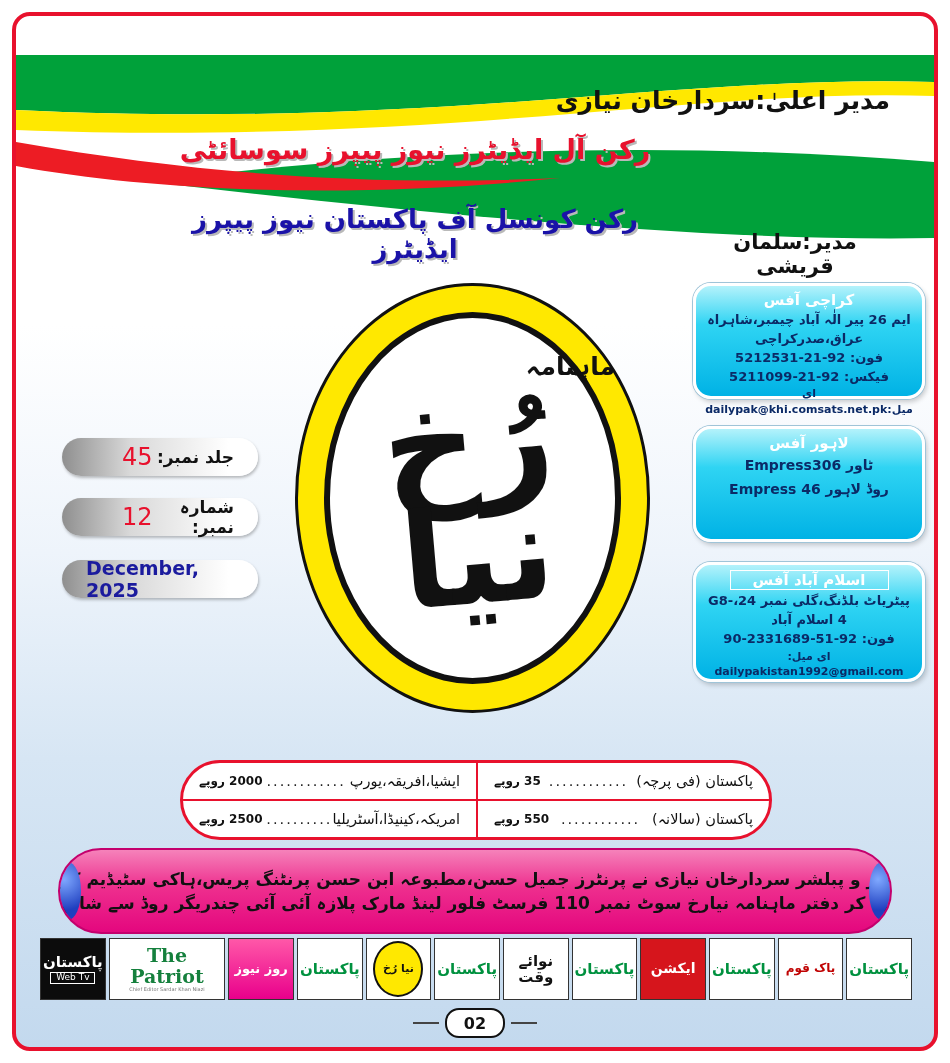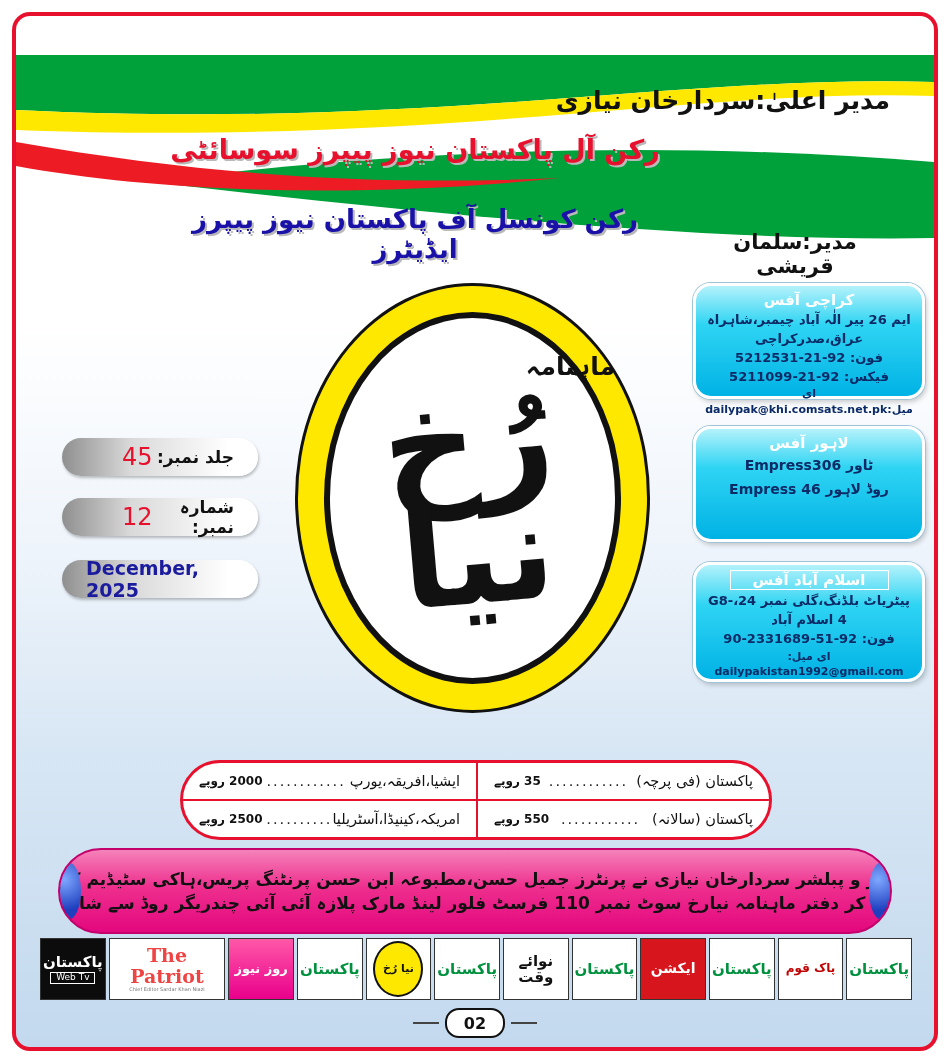--- a/index.html
+++ b/index.html
@@ -68,21 +68,21 @@
   
   .logos{left:24px;top:922px;width:872px;height:62px;display:flex;gap:3px;z-index:3;}
   .logo-box{flex:1;border:1px solid #333;background:#fff;display:flex;flex-direction:column;
             align-items:center;justify-content:center;overflow:hidden;text-align:center;}
   .logo-box .t{font-size:15px;font-weight:bold;color:#00913f;line-height:1.1;}
   .logo-box .s{font-size:8px;color:#333;line-height:1.1;}
   .logo-box.webtv{background:#0c0c0c;}
   .logo-box.webtv .t{color:#fff;}
   .logo-box.webtv .s{color:#fff;border:1px solid #fff;padding:0 5px;font-size:9px;margin-top:2px;}
   .logo-box.patriot{flex:1.8;background:#fff;}
-  .logo-box.patriot .t{font-family:"DejaVu Serif",serif;color:#ef4444;font-size:19px;}
+  .logo-box.patriot .t{font-family:"DejaVu Serif",serif;color:#15803d;font-size:19px;}
   .logo-box.patriot .s{font-size:5px;color:#777;}
   .logo-box.roz{background:linear-gradient(180deg,#ff58a8,#e9008b);}
   .logo-box.roz .t{color:#fff;font-size:13px;}
   .logo-box.rukh{background:#fff;}
   .logo-box.rukh .circle{width:46px;height:52px;border:2px solid #111;border-radius:50%;
         background:#ffe800;display:flex;align-items:center;justify-content:center;}
   .logo-box.rukh .t{color:#111;font-size:11px;}
   .logo-box.nawai .t{color:#111;font-size:15px;}
   .logo-box.action{background:#d6151c;}
   .logo-box.action .t{color:#fff;font-size:14px;}
@@ -103,21 +103,21 @@
     <div class="hdr-svg">
       <svg width="918" height="280" viewBox="0 0 918 280" xmlns="http://www.w3.org/2000/svg">
         <path d="M0,39 L918,39 L918,66 C664,58 414,114 0,94 Z" fill="#00a13a"></path>
         <path d="M0,94 C414,114 664,58 918,66 L918,80 C674,72 429,130 0,114 Z" fill="#ffe800"></path>
         <path d="M134,166 C404,130 674,126 918,146 L918,222 C694,226 414,198 134,166 Z" fill="#00a13a"></path>
         <path d="M0,126 C194,160 364,170 544,162 C354,182 154,178 0,150 Z" fill="#ed1c24"></path>
       </svg>
     </div>
 
     <div class="abs chief urdu">مدیر اعلیٰ:سردارخان نیازی</div>
-    <div class="abs memb1 urdu">رکن آل پاکستان نیوز پیپرز سوسائٹی</div>
+    <div class="abs memb1 urdu">رکن آل ایڈیٹرز نیوز پیپرز سوسائٹی</div>
     <div class="abs memb2 urdu">رکن کونسل آف پاکستان نیوز پیپرز ایڈیٹرز</div>
     <div class="abs editor urdu">مدیر:سلمان قریشی</div>
 
     <div class="abs pill urdu" style="top:422px;">
       <span class="lbl">جلد نمبر:</span>
       <span class="val">45</span>
     </div>
     <div class="abs pill urdu" style="top:482px;">
       <span class="lbl">شمارہ نمبر:</span>
       <span class="val">12</span>

